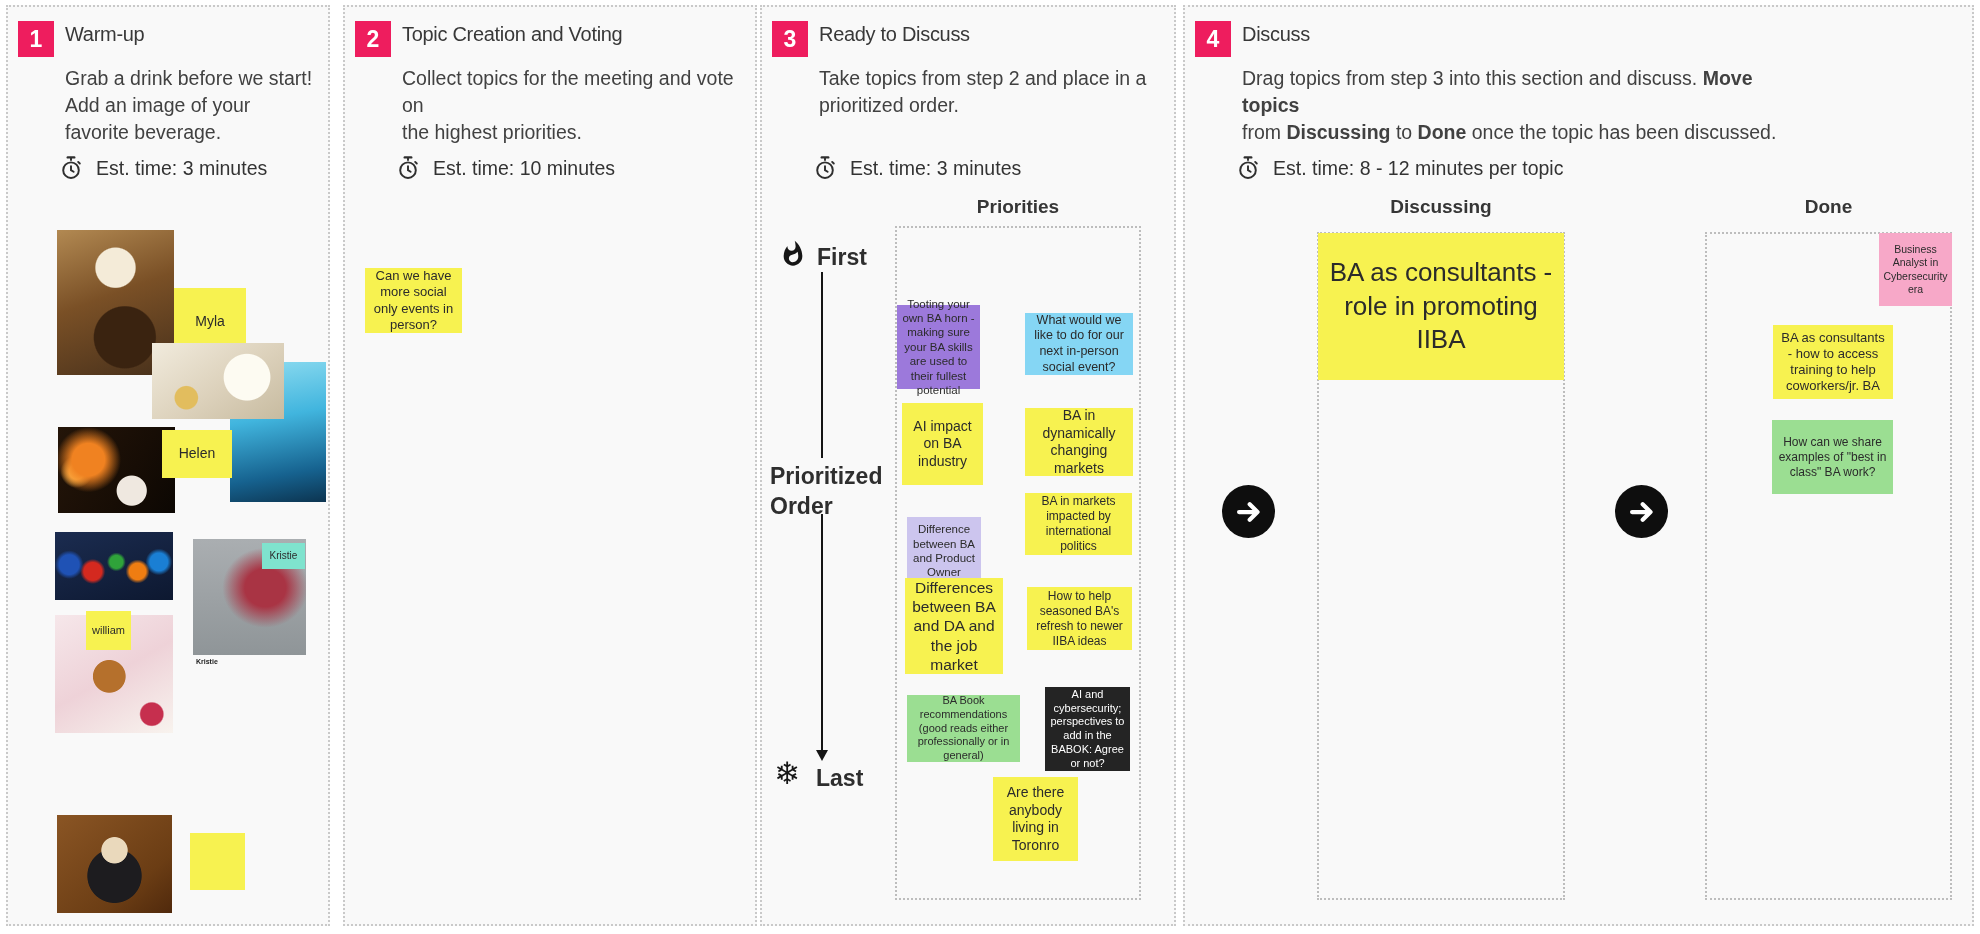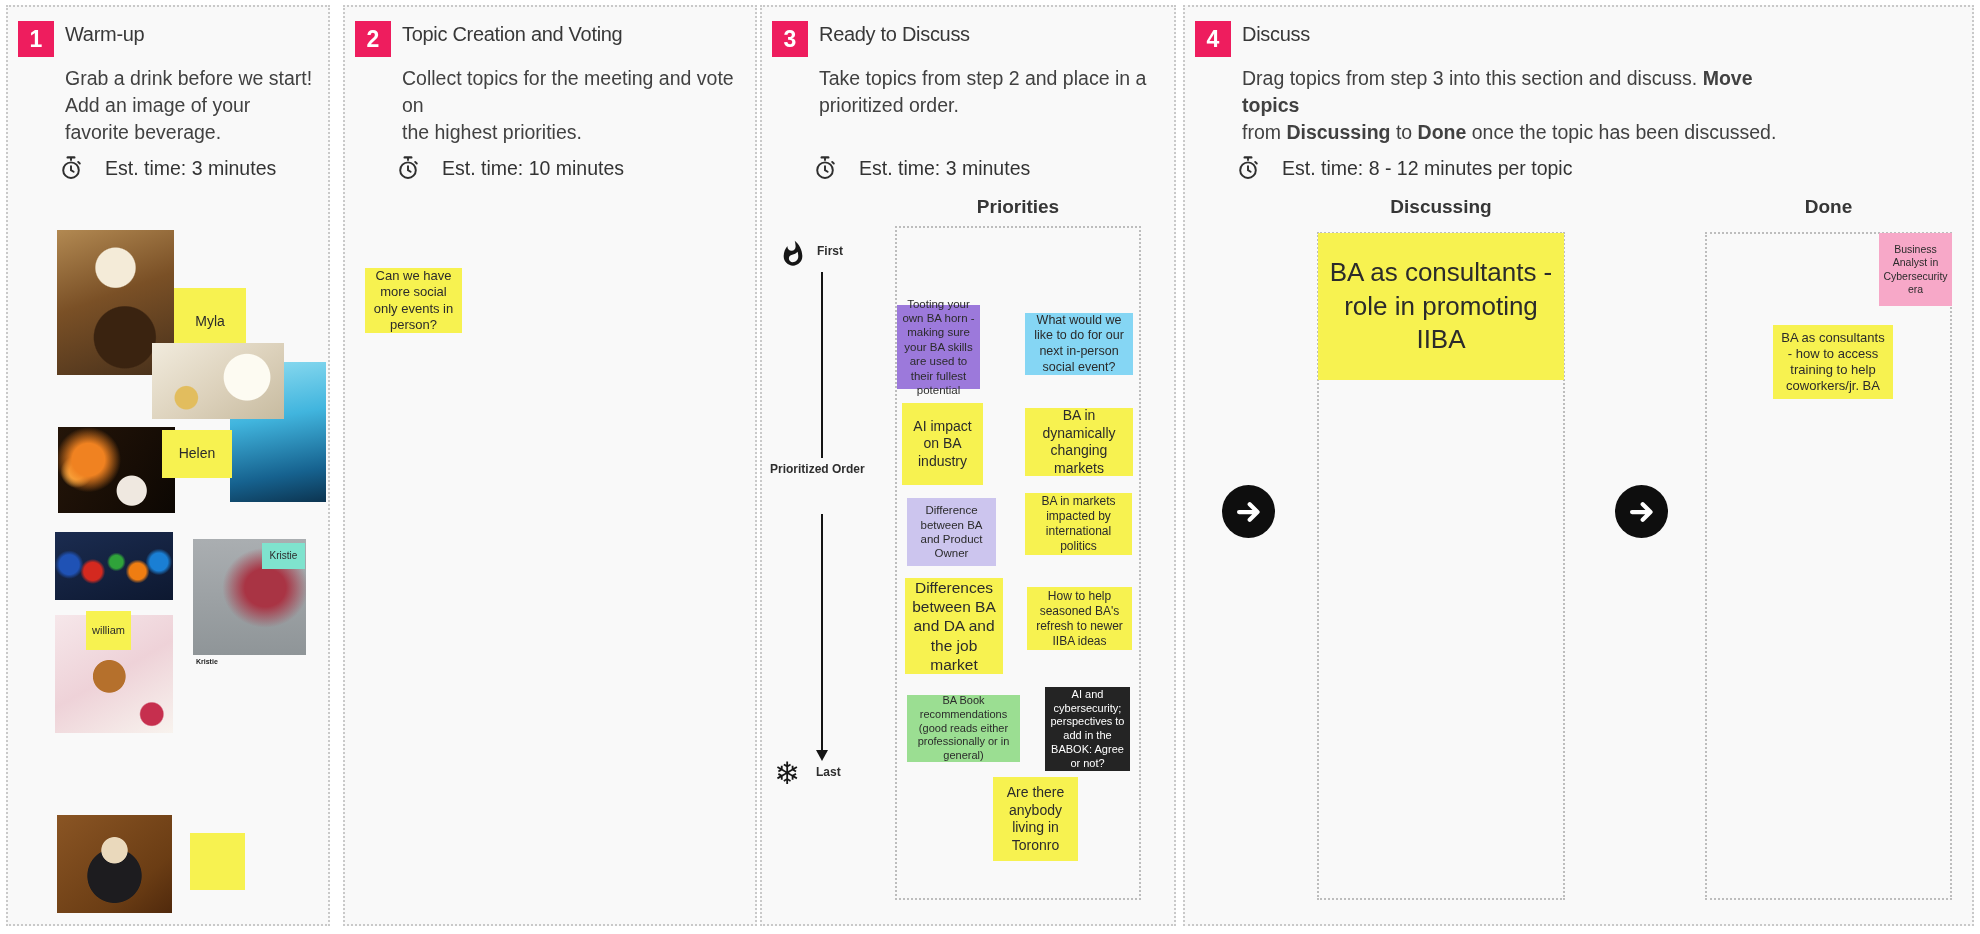--- a/index.html
+++ b/index.html
@@ -9,30 +9,30 @@
   #s1 { left:6px;    width:324px; }
   #s2 { left:343px;  width:414px; }
   #s3 { left:760px;  width:416px; }
   #s4 { left:1183px; width:791px; }
 
   .badge { position:absolute; left:10px; top:14px; width:36px; height:36px; color:#fff; font-weight:bold;
            font-size:23px; display:flex; align-items:center; justify-content:center; }
   .sec-title { position:absolute; left:57px; top:16px; margin:0; font-size:20px; font-weight:normal; color:#383838; letter-spacing:-0.3px; }
   .sec-desc  { position:absolute; left:57px; top:58px; margin:0; font-size:19.5px; color:#414141; line-height:1.38; white-space:pre-line; }
   .bseg { font-weight:bold; }
-  .est { position:absolute; left:50px; top:148px; display:flex; align-items:center; gap:21px; font-size:19.5px; color:#333; }
+  .est { position:absolute; left:50px; top:148px; display:flex; align-items:center; gap:12px; font-size:19.5px; color:#333; }
 
   .note { position:absolute; box-sizing:border-box; display:flex; align-items:center; justify-content:center;
           text-align:center; padding:5px; color:#2b2b2b; line-height:1.25; }
   .note.dark { color:#ffffff; }
 
   .img { position:absolute; }
   .zone { position:absolute; border:2px dotted #bdbdbd; box-sizing:border-box; }
   .col-label { position:absolute; font-weight:bold; font-size:19px; color:#363636; text-align:center; }
-  .rail-label { position:absolute; font-weight:bold; font-size:12px; color:#2e2e2e; }
+  .rail-label { position:absolute; font-weight:bold; font-size:23px; color:#2e2e2e; }
   .vline { position:absolute; width:2px; background:#151515; }
   .tri { position:absolute; width:0; height:0; border-left:6px solid transparent; border-right:6px solid transparent; border-top:11px solid #151515; }
   .arrow-btn { position:absolute; width:53px; height:53px; border-radius:50%; background:#0e0e0e;
                display:flex; align-items:center; justify-content:center; }
   .snow { position:absolute; font-family:"DejaVu Sans", sans-serif; font-size:31px; color:#161616; line-height:1; }
   .caption { position:absolute; font-size:7px; font-weight:bold; color:#222; }
 
   
   .im-whipped { background: radial-gradient(circle at 50% 26%, #f4ebd8 0 16%, rgba(0,0,0,0) 17%),
                 radial-gradient(circle at 58% 74%, #3a2310 0 24%, rgba(0,0,0,0) 25%),
@@ -163,21 +163,21 @@
   <div class="rail-label" style="left:770px;top:462px;width:105px;text-align:left;line-height:1.3;">Prioritized Order</div>
   <div class="vline" style="left:821px;top:514px;height:236px;"></div>
   <div class="tri" style="left:816px;top:750px;"></div>
   <div class="snow" style="left:774px;top:758px;">❄</div>
   <div class="rail-label" style="left:816px;top:765px;">Last</div>
 
   <div class="note" style="left: 897px; top: 305px; width: 83px; height: 84px; font-size: 11.5px; background-color: rgb(156, 121, 219);">Tooting your own BA horn - making sure your BA skills are used to their fullest potential</div>
   <div class="note" style="left: 1025px; top: 313px; width: 108px; height: 62px; font-size: 12.5px; background-color: rgb(133, 214, 244);">What would we like to do for our next in-person social event?</div>
   <div class="note" style="left: 902px; top: 403px; width: 81px; height: 82px; font-size: 14px; background-color: rgb(247, 242, 80);">AI impact on BA industry</div>
   <div class="note" style="left: 1025px; top: 408px; width: 108px; height: 68px; font-size: 14px; background-color: rgb(247, 242, 80);">BA in dynamically changing markets</div>
-  <div class="note" style="left: 907px; top: 498px; width: 89px; height: 68px; font-size: 11.5px; background-color: rgb(204, 197, 238);">Difference between BA and Product Owner</div>
+  <div class="note" style="left: 907px; top: 517px; width: 74px; height: 68px; font-size: 11.5px; background-color: rgb(204, 197, 238);">Difference between BA and Product Owner</div>
   <div class="note" style="left: 1025px; top: 493px; width: 107px; height: 62px; font-size: 12px; background-color: rgb(247, 242, 80);">BA in markets impacted by international politics</div>
   <div class="note" style="left: 905px; top: 578px; width: 98px; height: 96px; font-size: 15.5px; background-color: rgb(247, 242, 80);">Differences between BA and DA and the job market</div>
   <div class="note" style="left: 1027px; top: 587px; width: 105px; height: 63px; font-size: 12px; background-color: rgb(247, 242, 80);">How to help seasoned BA's refresh to newer IIBA ideas</div>
   <div class="note" style="left: 907px; top: 695px; width: 113px; height: 67px; font-size: 11px; background-color: rgb(155, 222, 146);">BA Book recommendations (good reads either professionally or in general)</div>
   <div class="note dark" style="left: 1045px; top: 687px; width: 85px; height: 84px; font-size: 11px; background-color: rgb(36, 36, 36);">AI and cybersecurity; perspectives to add in the BABOK: Agree or not?</div>
   <div class="note" style="left: 993px; top: 777px; width: 85px; height: 84px; font-size: 14px; background-color: rgb(247, 242, 80);">Are there anybody living in Toronro</div>
 
   <div class="col-label" style="left:1317px;top:196px;width:248px;">Discussing</div>
   <div class="zone" style="left:1317px;top:232px;width:248px;height:668px;"></div>
   <div class="note" style="left: 1318px; top: 233px; width: 246px; height: 147px; font-size: 26px; line-height: 1.3; background-color: rgb(247, 242, 80);">BA as consultants - role in promoting IIBA</div>
@@ -190,14 +190,15 @@
   <div class="arrow-btn" style="left:1615px;top:485px;">
     <svg width="34" height="34" viewBox="0 0 24 24">
         <path d="M5 12h12M12.5 6.5L18 12l-5.5 5.5" stroke="#ffffff" stroke-width="3" fill="none" stroke-linecap="round" stroke-linejoin="round"></path>
       </svg>
   </div>
 
   <div class="col-label" style="left:1705px;top:196px;width:247px;">Done</div>
   <div class="zone" style="left:1705px;top:232px;width:247px;height:668px;"></div>
   <div class="note" style="left: 1879px; top: 233px; width: 73px; height: 73px; font-size: 10.5px; background-color: rgb(247, 168, 200);">Business Analyst in Cybersecurity era</div>
   <div class="note" style="left: 1773px; top: 325px; width: 120px; height: 74px; font-size: 13px; background-color: rgb(247, 242, 80);">BA as consultants - how to access training to help coworkers/jr. BA</div>
+  <div class="note" style="left: 1772px; top: 420px; width: 121px; height: 74px; font-size: 12px; background-color: rgb(155, 222, 146);">How can we share examples of "best in class" BA work?</div>
 
 </div>
 
 </body></html>

